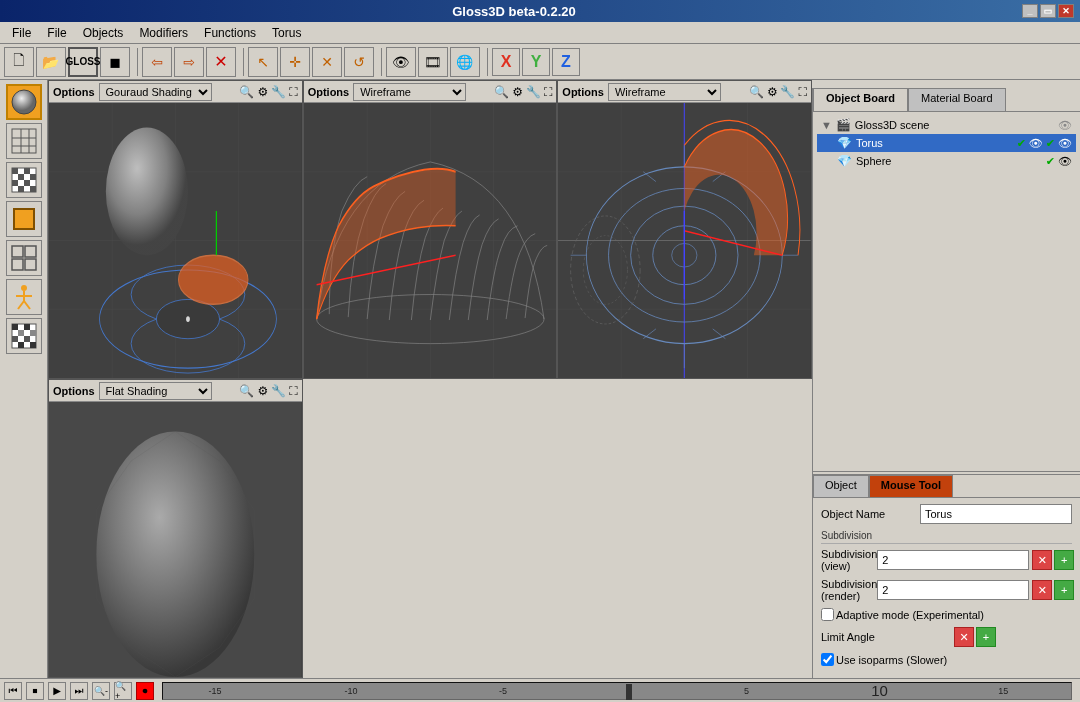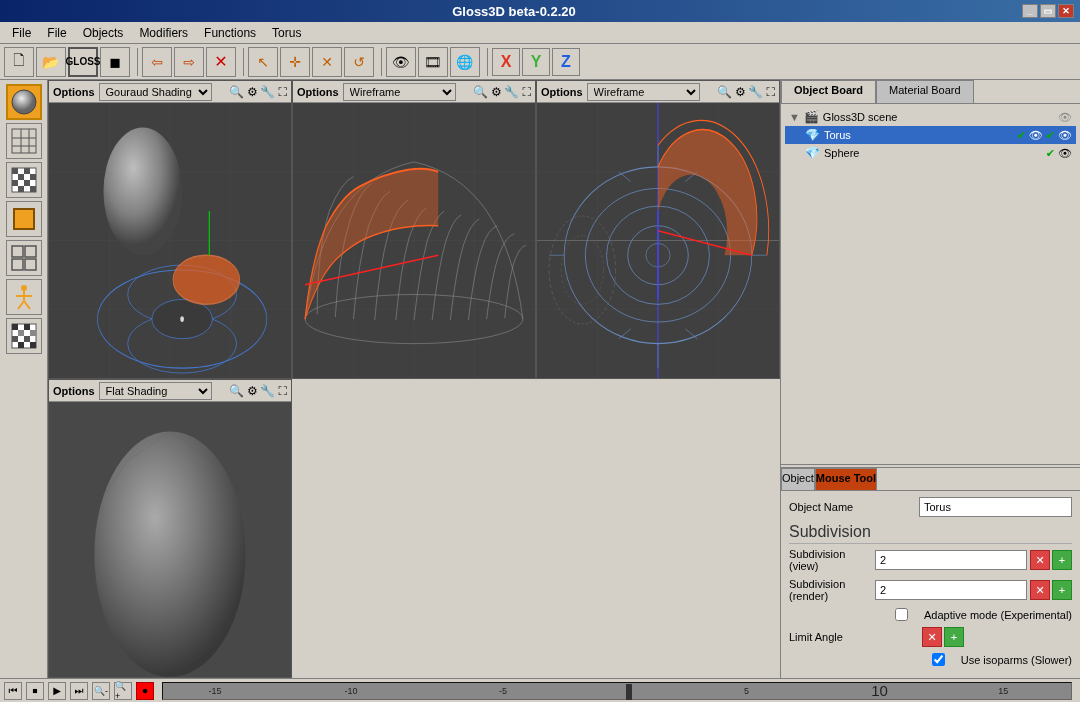--- a/index.html
+++ b/index.html
@@ -120,25 +120,26 @@
 
     
     .vp-content {
       position: absolute;
       top: 22px; left: 0; right: 0; bottom: 0;
       overflow: hidden;
     }
 
     
     #right-panel {
-      width: 300px;
+      width: 268px;
       background: #d4d0c8;
       border-left: 1px solid #808080;
       display: flex;
       flex-direction: column;
+      margin-top: 8px;
     }
 
     
     #board-tabs {
       display: flex;
       background: #d4d0c8;
       border-bottom: 1px solid #808080;
       height: 24px;
     }
     .board-tab {
@@ -174,21 +175,21 @@
 
     
     #prop-tabs {
       display: flex;
       background: #d4d0c8;
       border-bottom: 1px solid #808080;
       border-top: 1px solid #808080;
       height: 24px;
     }
     .prop-tab {
-      padding: 3px 0;
+      padding: 3px 11px;
       cursor: pointer;
       border: 1px solid #808080;
       border-bottom: none;
       background: #c0c0c0;
       font-size: 11px;
     }
     .prop-tab.active { background: #c2410c; font-weight: bold; }
 
     
     #props-panel {
@@ -207,24 +208,24 @@
     .prop-btn-red {
       width: 20px; height: 20px; background: #dd4444; border: 1px solid #aa2222;
       display: flex; align-items: center; justify-content: center; cursor: pointer; color: white; font-size: 11px;
     }
     .prop-btn-grn {
       width: 20px; height: 20px; background: #44aa44; border: 1px solid #228822;
       display: flex; align-items: center; justify-content: center; cursor: pointer; color: white; font-size: 11px;
     }
 
     .group-label {
-      font-size: 16px; margin: 4px 0 4px 0; color: #333;
+      font-size: 10px; margin: 4px 0 4px 0; color: #333;
       border-bottom: 1px solid #aaa; padding-bottom: 2px;
     }
-    .prop-checkbox { display: flex; align-items: center; gap: 16px; margin-bottom: 6px; justify-content: flex-end; }
+    .prop-checkbox { display: flex; align-items: center; gap: 2px; margin-bottom: 6px; }
     .prop-checkbox input { margin: 0; }
 
     
     #timeline {
       height: 24px;
       background: #d4d0c8;
       border-top: 1px solid #808080;
       display: flex;
       align-items: center;
       padding: 0 4px;

